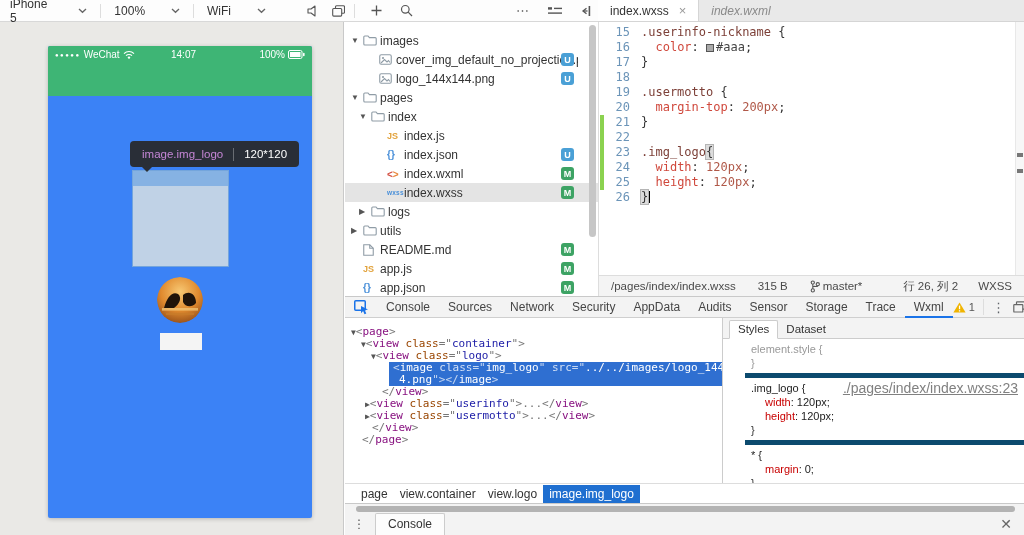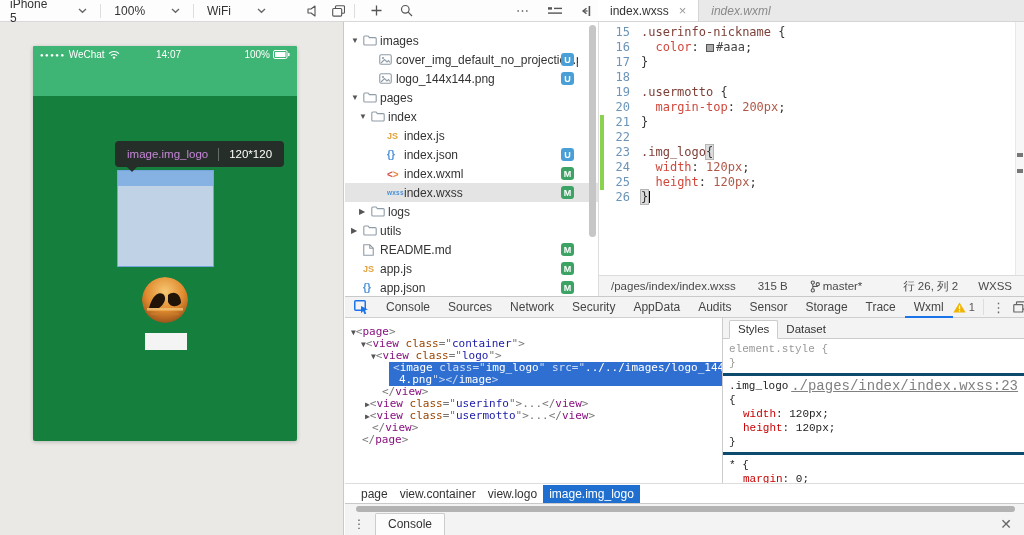--- a/index.html
+++ b/index.html
@@ -22,22 +22,22 @@
   #tabbar { position:absolute; left:598px; top:0; width:426px; height:22px;
     background:#e9e9e9; border-bottom:1px solid #d5d5d5; display:flex; }
   .ed-tab { display:flex; align-items:center; gap:10px; padding:0 12px; font-size:12px; height:100%; }
   .ed-tab.active { background:#fff; border-right:1px solid #d5d5d5; color:#333; }
   .ed-tab.inactive { color:#8a8a8a; font-style:italic; }
   .tab-close { color:#999; font-size:13px; line-height:1; }
 
   
   #sim { position:absolute; left:0; top:22px; width:344px; height:513px;
     background:#eae9e6; border-right:1px solid #c9c9c9; }
-  #phone { position:absolute; left:33px; top:24px; width:264px; height:395px;
-    background:#15803d; border-radius:2px; box-shadow:0 1px 4px rgba(0,0,0,.22); }
+  #phone { position:absolute; left:48px; top:24px; width:264px; height:472px;
+    background:#3b82f6; border-radius:2px; box-shadow:0 1px 4px rgba(0,0,0,.22); }
   #ph-head { height:50px; background:#3eb575; border-radius:2px 2px 0 0; }
   #ph-status { height:17px; display:flex; align-items:center; padding:0 7px; color:#fff; font-size:10px; }
   .ph-sdots { font-size:6px; letter-spacing:1.5px; margin-right:3px; }
   .ph-carrier { margin-right:3px; }
   .ph-time { position:absolute; left:0; right:0; text-align:center;padding-left:7px; }
   .ph-right { margin-left:auto; display:flex; align-items:center; gap:3px; z-index:1; }
   #ph-nav { height:33px; position:relative; display:flex; align-items:center; justify-content:center; }
   #ph-title { color:rgba(255,255,255,.85); font-size:14px; }
   #capsule { position:absolute; right:10px; top:4px; width:68px; height:24px; border-radius:13px;
     background:rgba(0,0,0,.15); border:1px solid rgba(255,255,255,.35);
@@ -127,22 +127,22 @@
   .wx-row.sel .wx-pn { color:rgba(255,255,255,.72); }
   .wx-row.sel .wx-tag { color:#fff; }
   .wx-row.sel .wx-at { color:rgba(255,255,255,.78); }
   .wx-row.sel .wx-st { color:#fff; }
 
   #styles-pane { position:absolute; left:722px; top:318px; width:302px; height:165px; background:#fff;
     border-left:1px solid #ccc; overflow:hidden; }
   #styles-tabs { height:21px; background:#f3f3f3; border-bottom:1px solid #ccc; display:flex; align-items:flex-end; padding-left:6px; }
   .st-tab { font-size:11.5px; padding:2px 8px 3px; color:#333; }
   .st-tab.active { background:#fff; border:1px solid #ccc; border-bottom:1px solid #fff; margin-bottom:-1px; border-radius:2px 2px 0 0;margin-top:36px; }
-  .st-rule { border-bottom:3px solid #0c4a6e; padding:3px 6px 3px 6px;
-    font-family:Liberation Mono, monospace; font-size:11px; line-height:14px; }
+  .st-rule { border-bottom:5px solid #0c4a6e; padding:3px 6px 3px 6px;
+    font-family:Liberation Sans, sans-serif; font-size:11px; line-height:14px;margin-left:22px; }
   .st-head { display:flex; }
   .st-selector { color:#222; }
   .st-rule.muted .st-selector, .st-rule.muted .st-close { color:#999; }
   .st-link { margin-left:auto; color:#808080; text-decoration:underline; font-size:14px; white-space:nowrap; }
   .st-propline { padding-left:14px; }
   .st-prop { color:#c80000; }
   .st-val { color:#222; }
 
   #crumbs { position:absolute; left:345px; top:483px; width:679px; height:20px; background:#fff;
     border-top:1px solid #ddd; display:flex; align-items:center; padding-left:10px; font-size:12px; }

